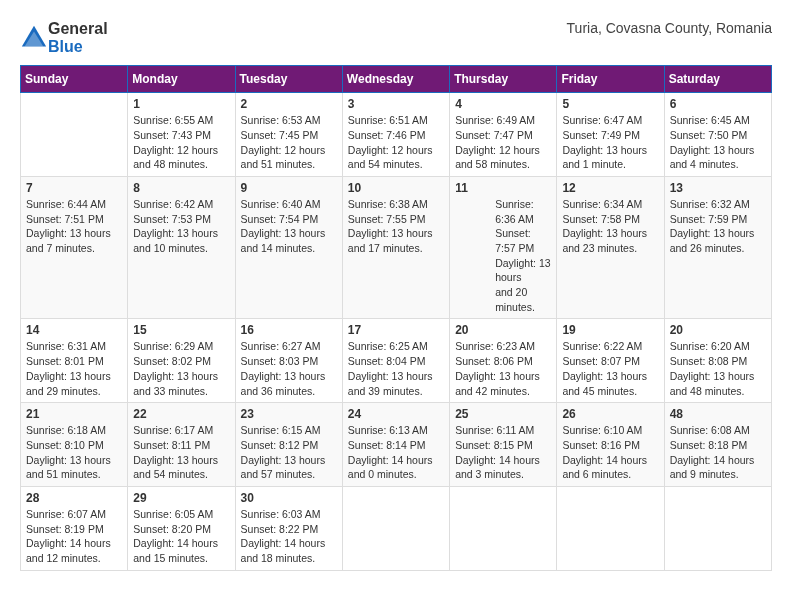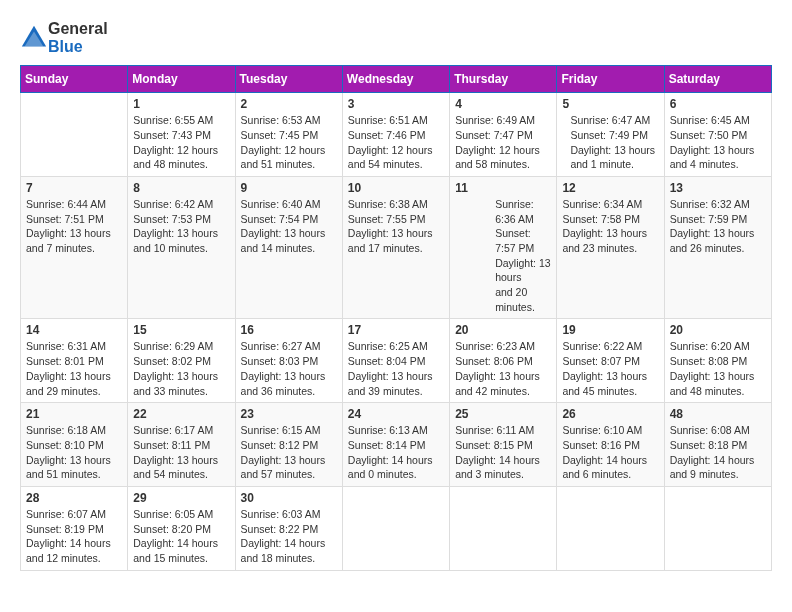--- a/index.html
+++ b/index.html
@@ -50,21 +50,21 @@
     .location {
       font-size: 14px;
       color: #444;
     }
     .calendar {
       width: 100%;
       border-collapse: collapse;
       font-size: 11px;
     }
     .calendar th {
-      background-color: #a21caf;
+      background-color: #701a75;
       color: #fff;
       padding: 6px 4px;
       text-align: left;
       font-size: 12px;
       font-weight: bold;
       border: 1px solid #1a6bbf;
     }
     .calendar td {
       border: 1px solid #ddd;
       vertical-align: top;
@@ -99,20 +99,21 @@
     <svg class="logo-icon" viewBox="0 0 30 30" xmlns="http://www.w3.org/2000/svg">
       <polygon points="15,2 28,24 2,24" fill="#1a6bbf"></polygon>
       <polygon points="15,8 25,24 5,24" fill="#fff" opacity="0.3"></polygon>
     </svg>
     <div class="logo-text">
       <span class="logo-general">General</span>
       <span class="logo-blue">Blue</span>
     </div>
   </div>
   <div class="title-block">
+    <div class="location">Turia, Covasna County, Romania</div>
   </div>
 </div>
 
 <table class="calendar">
   <thead>
     <tr>
     <th>Sunday</th>
         <th>Monday</th>
         <th>Tuesday</th>
         <th>Wednesday</th>
@@ -147,21 +148,21 @@
         </td>
         <td>
           <div class="day-number">4</div>
           <div class="day-info" style="white-space: pre-line;">Sunrise: 6:49 AM
 Sunset: 7:47 PM
 Daylight: 12 hours
 and 58 minutes.</div>
         </td>
         <td>
           <div class="day-number">5</div>
-          <div class="day-info" style="white-space: pre-line; margin-left: 8px;">Sunrise: 6:47 AM
+          <div class="day-info" style="white-space: pre-line;">Sunrise: 6:47 AM
 Sunset: 7:49 PM
 Daylight: 13 hours
 and 1 minute.</div>
         </td>
         <td>
           <div class="day-number">6</div>
           <div class="day-info" style="white-space: pre-line;">Sunrise: 6:45 AM
 Sunset: 7:50 PM
 Daylight: 13 hours
 and 4 minutes.</div>

